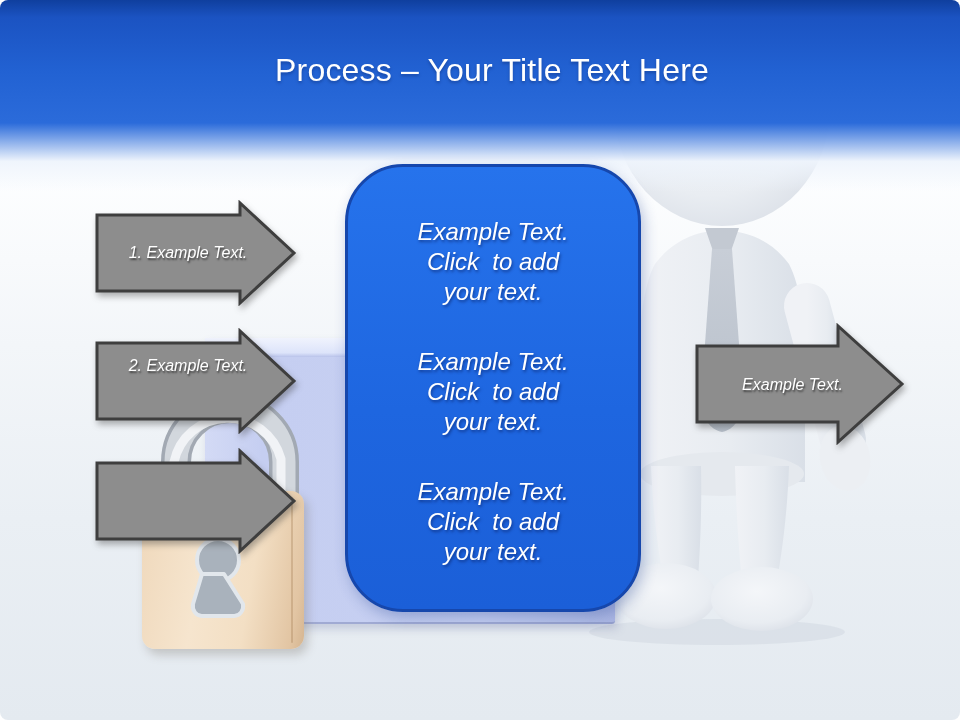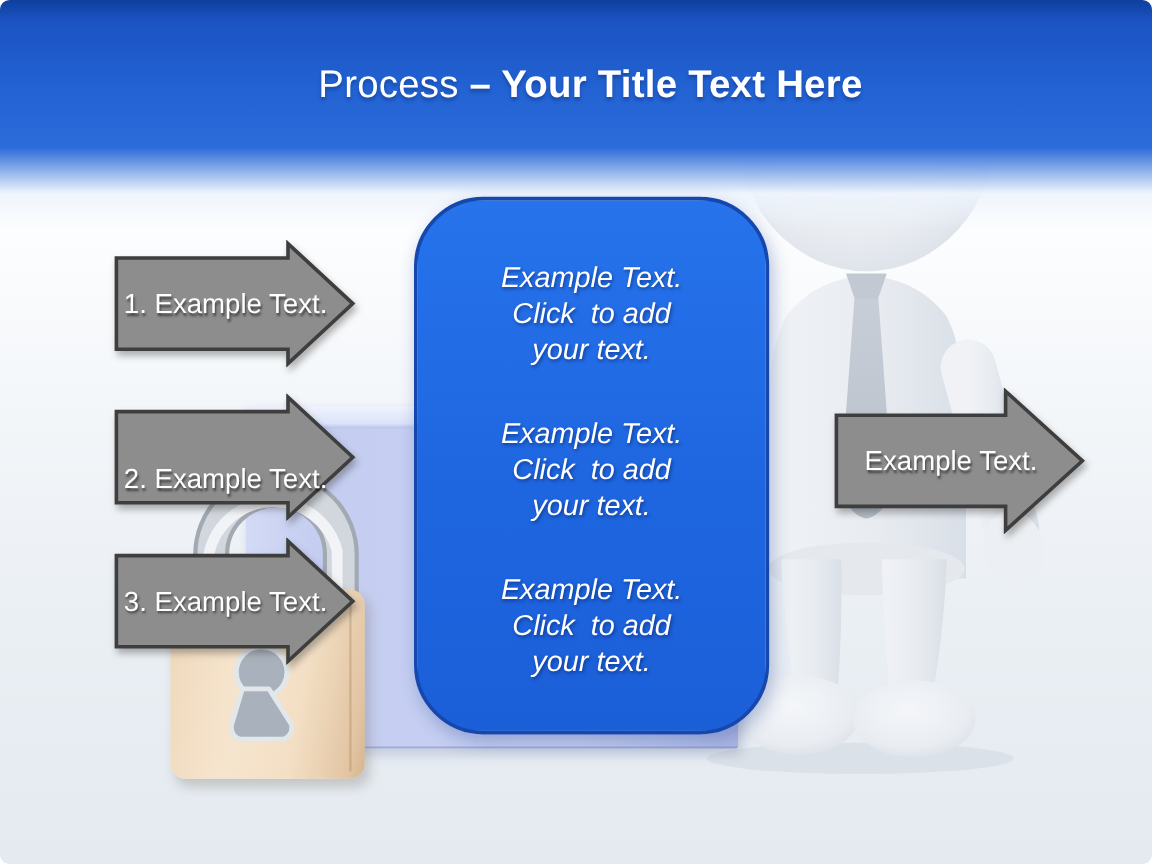--- a/index.html
+++ b/index.html
@@ -7,21 +7,21 @@
          background:linear-gradient(180deg,#fdfeff 24%,#f3f6f9 48%,#eaeff4 72%,#e4eaf0 100%);}
 
   
   .header{position:absolute;left:0;top:0;width:960px;height:192px;z-index:5;
           background:linear-gradient(180deg,#0f3f9e 0%,#1b53c2 9%,#2262d3 38%,#2b6bda 64%,
                      rgba(238,244,252,0.92) 84%,rgba(255,255,255,0) 100%);}
   .title{position:absolute;left:0;right:0;top:52px;text-align:center;padding-left:24px;
          color:#ffffff;font-size:32px;letter-spacing:.2px;
          text-shadow:0 2px 3px rgba(5,25,80,.35);}
   .title .t-bold{font-weight:400;}
-  .title .t-rest{font-weight:700;margin-left:9px;}
+  .title .t-rest{font-weight:400;margin-left:9px;}
 
   
   .person{position:absolute;left:555px;top:0;z-index:1;}
 
   
   .book{position:absolute;left:205px;top:338px;width:410px;height:284px;z-index:2;
         background:linear-gradient(90deg,#d3daf5 0%,#c5cef1 14%,#c7d0f2 68%,#b6c1e9 92%,#aab5e2 100%);
         border-radius:3px;border-bottom:2px solid rgba(130,140,185,.55);
         box-shadow:3px 5px 9px rgba(110,120,165,.28);}
   .book::before{content:"";position:absolute;left:0;top:0;width:100%;height:19px;
@@ -46,23 +46,23 @@
         display:flex;flex-direction:column;justify-content:space-between;
         padding:50px 14px 42px 14px;}
   .block{margin:0;color:#ffffff;font-style:italic;font-size:24px;line-height:1.25;
         text-align:center;white-space:pre-wrap;
         text-shadow:1px 2px 3px rgba(8,30,95,.6);}
 
   
   .arrow{position:absolute;z-index:7;}
   .arrow svg{display:block;filter:drop-shadow(2px 4px 3px rgba(50,50,50,.38));}
   .arrow-label{position:absolute;z-index:8;display:flex;align-items:center;justify-content:center;
-        color:#ffffff;font-size:23px;text-shadow:1px 2px 2px rgba(0,0,0,.55);}
+        color:#ffffff;font-size:16px;text-shadow:1px 2px 2px rgba(0,0,0,.55);font-style:italic;}
   .lbl-1{left:95px;top:215px;width:186px;height:76px;}
-  .lbl-2{left:95px;top:361px;width:186px;height:76px;}
+  .lbl-2{left:95px;top:328px;width:186px;height:76px;}
   .lbl-3{left:95px;top:463px;width:186px;height:76px;}
   .lbl-r{left:700px;top:346px;width:185px;height:77px;}
 </style>
 </head>
 <body>
 
 <div class="slide">
 
   <svg class="person" width="370" height="660" viewBox="0 0 370 660">
     <defs>
@@ -141,21 +141,20 @@
       <polygon points="2,15 145,15 145,3 199,53 145,103 145,91 2,91" fill="#8d8d8d" stroke="#3e3e3e" stroke-width="3"></polygon>
     </svg>
   </div>
   <div class="arrow-label lbl-2">2. Example Text.</div>
 
   <div class="arrow" style="left:95px;top:448px;">
     <svg width="202" height="106" viewBox="0 0 202 106">
       <polygon points="2,15 145,15 145,3 199,53 145,103 145,91 2,91" fill="#8d8d8d" stroke="#3e3e3e" stroke-width="3"></polygon>
     </svg>
   </div>
-  <div class="arrow-label lbl-3">3. Example Text.</div>
 
   <div class="arrow" style="left:695px;top:323px;">
     <svg width="210" height="122" viewBox="0 0 210 122">
       <polygon points="2,23 143,23 143,3 207,61 143,119 143,99 2,99" fill="#8d8d8d" stroke="#3e3e3e" stroke-width="3"></polygon>
     </svg>
   </div>
   <div class="arrow-label lbl-r">Example Text.</div>
 
 </div>
 

